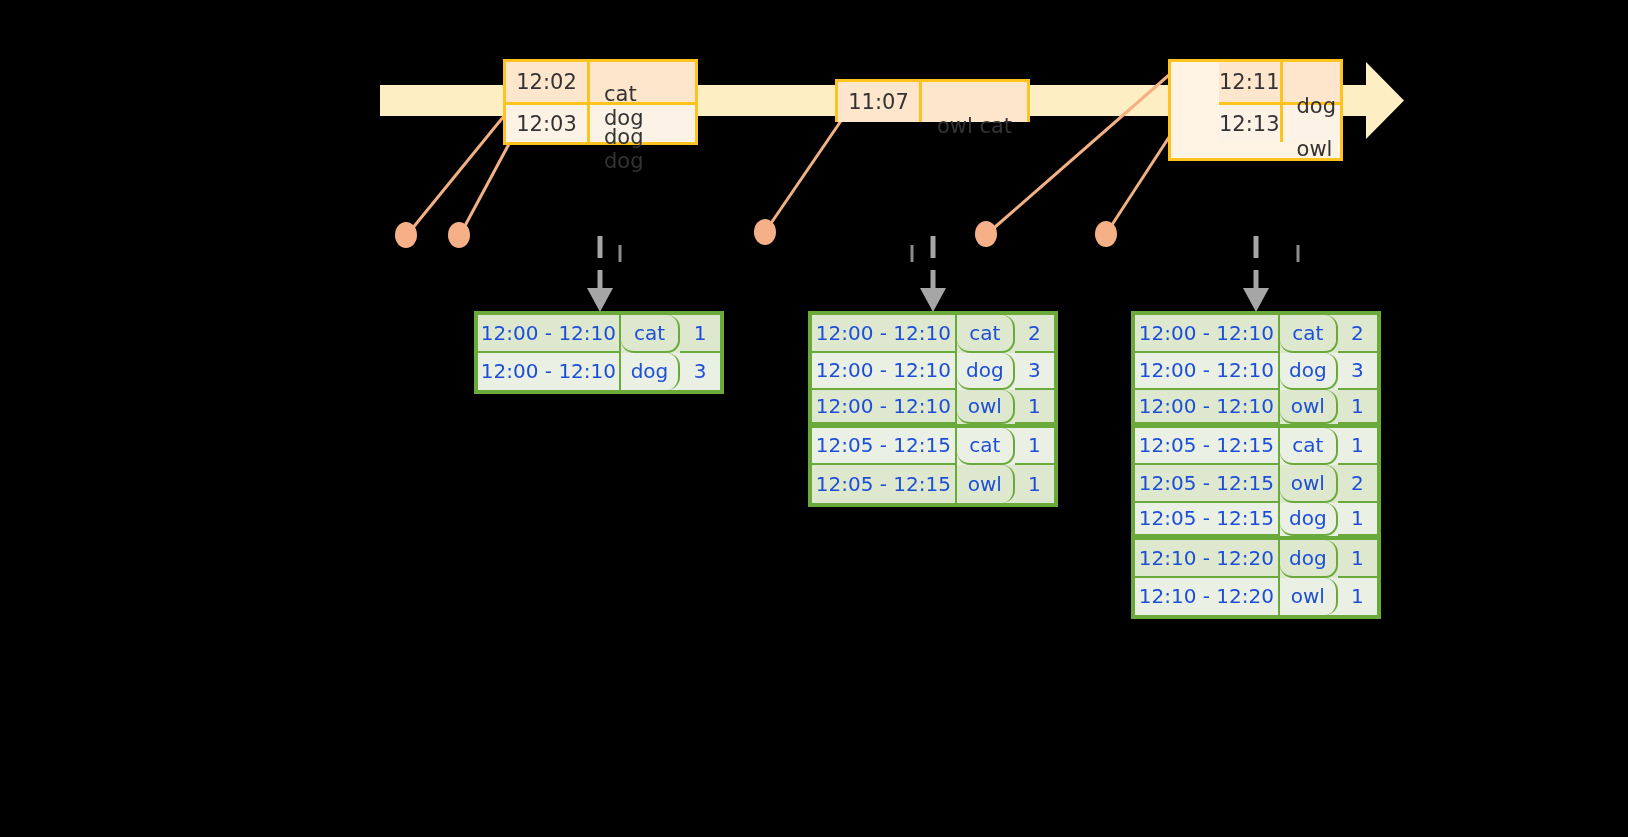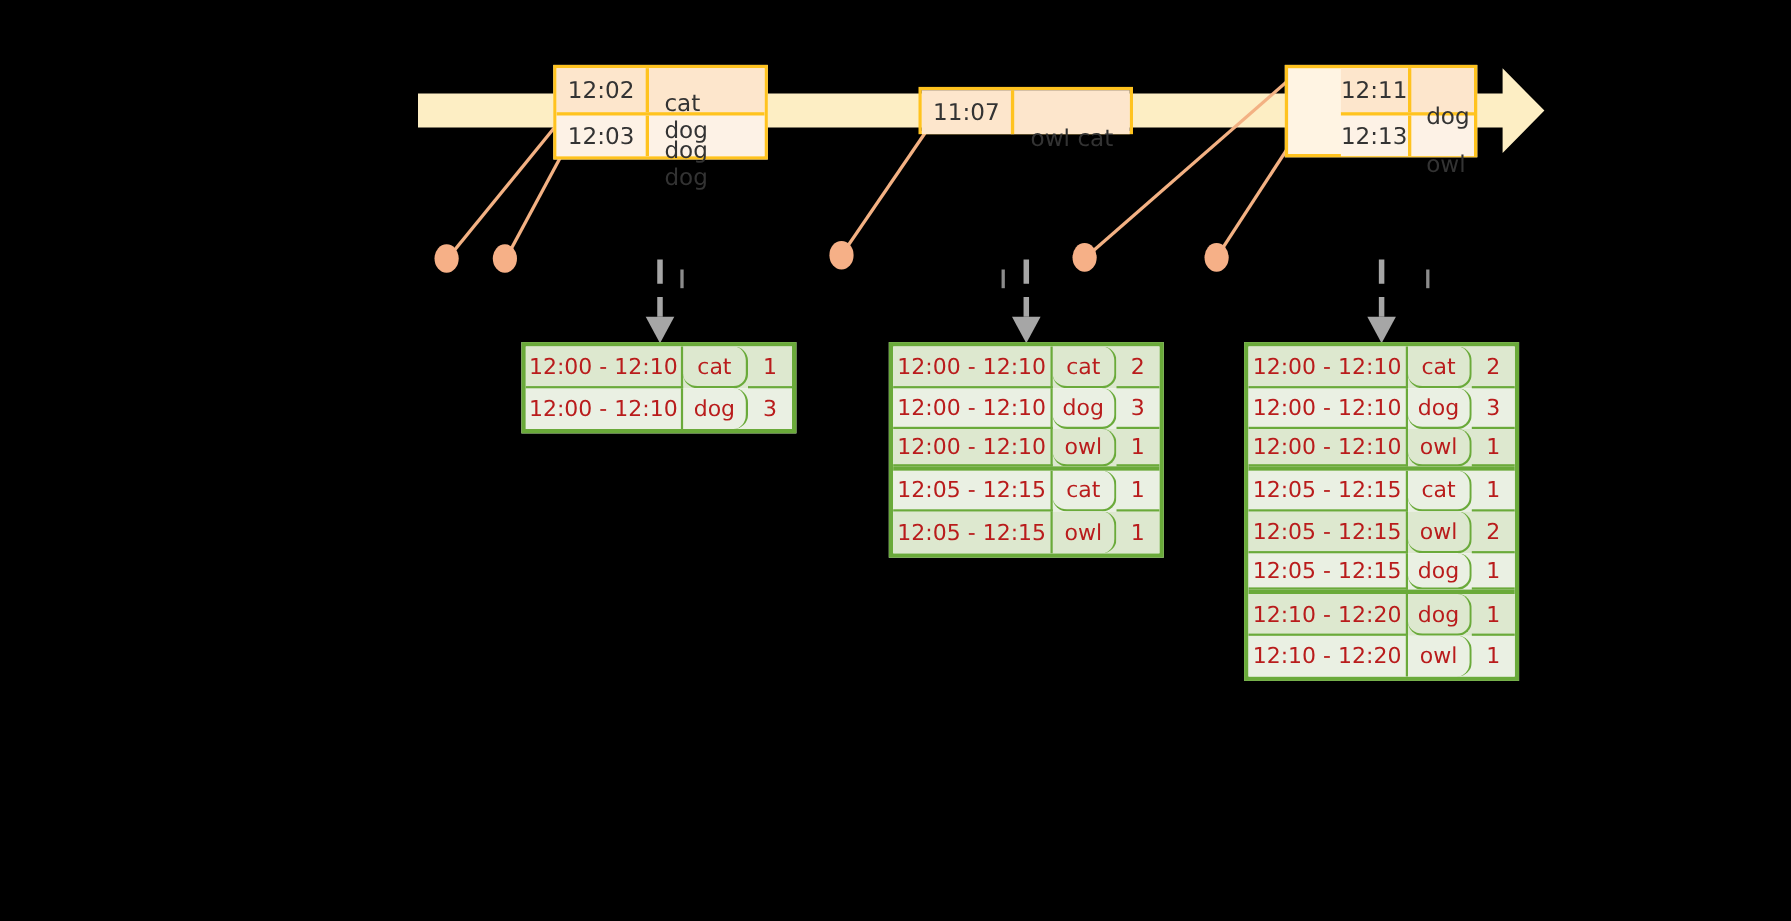--- a/index.html
+++ b/index.html
@@ -82,21 +82,21 @@
   .tbl-row.shade-a { background: #dde8cf; }
   .tbl-row.shade-b { background: #eaf0e3; }
   .tbl-row.group-end { border-bottom: 4px solid #6aaa3a; }
   .tbl-row + .tbl-row:not(.after-group) { }
   .tbl-cell {
     box-sizing: border-box;
     display: flex;
     align-items: center;
     justify-content: center;
     font-size: 20px;
-    color: #b91c1c;
+    color: #1d4ed8;
     border-right: 2px solid #6aaa3a;
     border-bottom: 2px solid #6aaa3a;
   }
   .tbl-cell.last { border-right: none; }
   .tbl-row:last-child .tbl-cell { border-bottom: none; }
   .col-window { width: 150px; }
   .col-word   { width: 62px; border-radius: 13px; }
   .col-count  { width: 42px; }
 
   
@@ -164,21 +164,21 @@
     </div>
   </div>
 
   <div class="event-box" style="left:835px; top:79px; width:195px; height:43px; background:#fde6cc;">
     <div class="event-row row-dark">
       <div class="cell-time">11:07</div>
       <div class="cell-words">owl cat</div>
     </div>
   </div>
 
-  <div class="event-box" style="left:1168px; top:59px; width:175px; height:84px;padding-left:48px;">
+  <div class="event-box" style="left:1168px; top:59px; width:175px; height:102px;padding-left:48px;">
     <div class="event-row row-dark">
       <div class="cell-time">12:11</div>
       <div class="cell-words">dog</div>
     </div>
     <div class="event-row row-light">
       <div class="cell-time">12:13</div>
       <div class="cell-words">owl</div>
     </div>
   </div>
 

